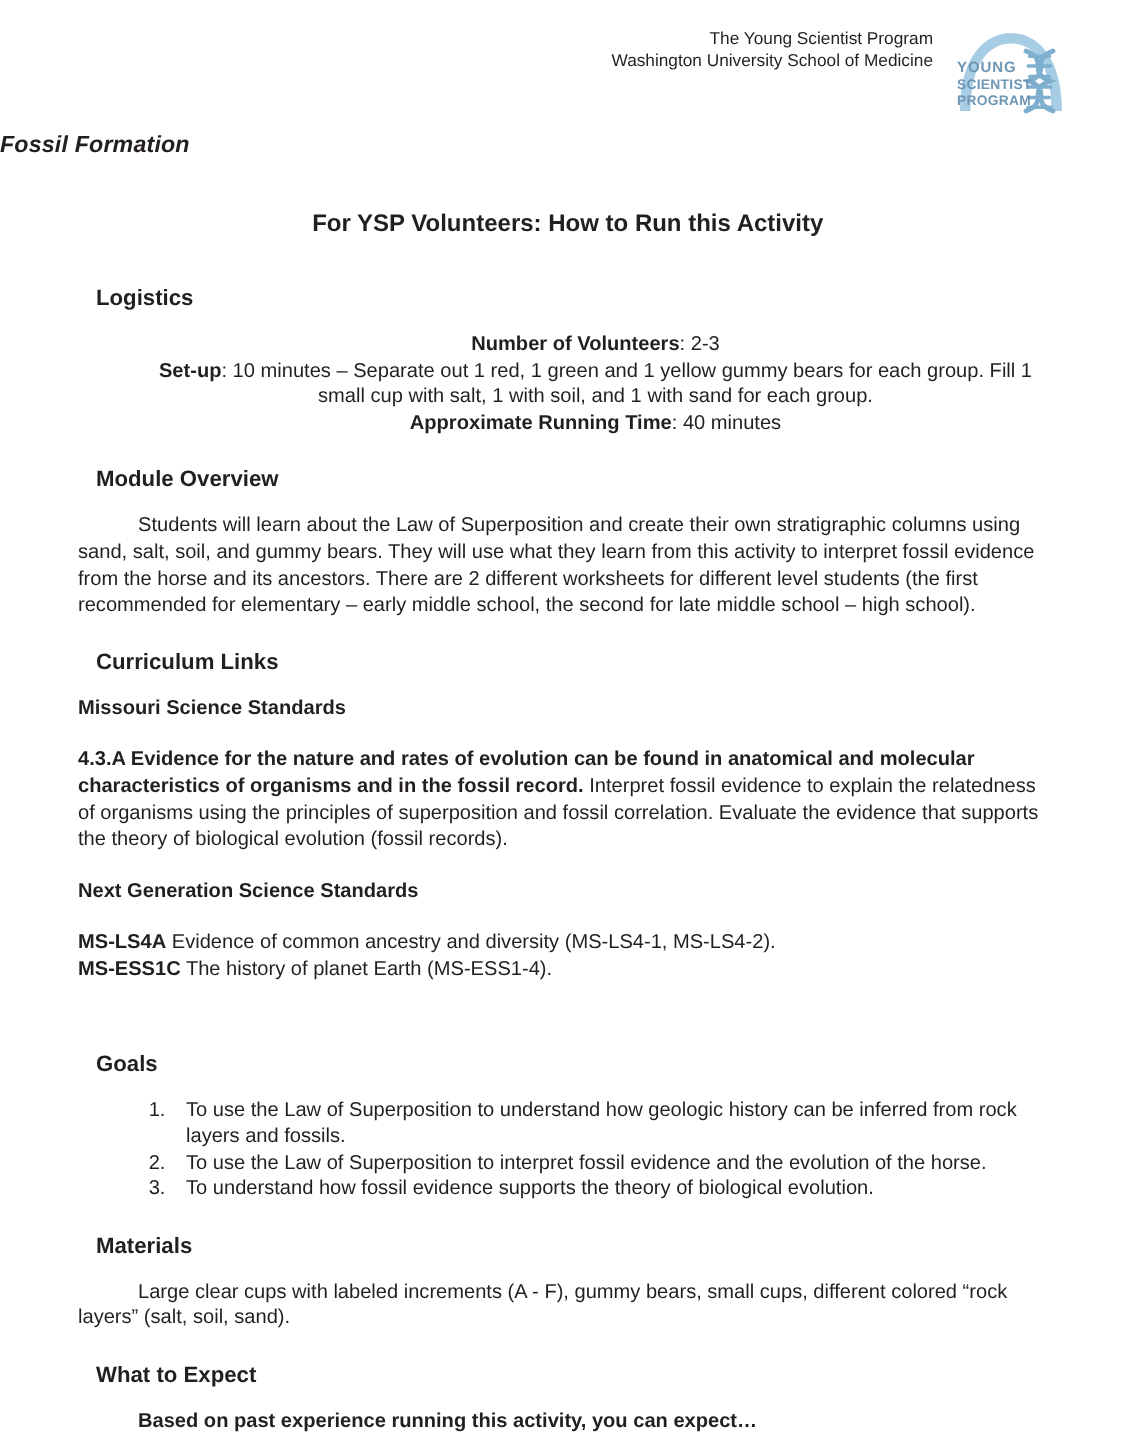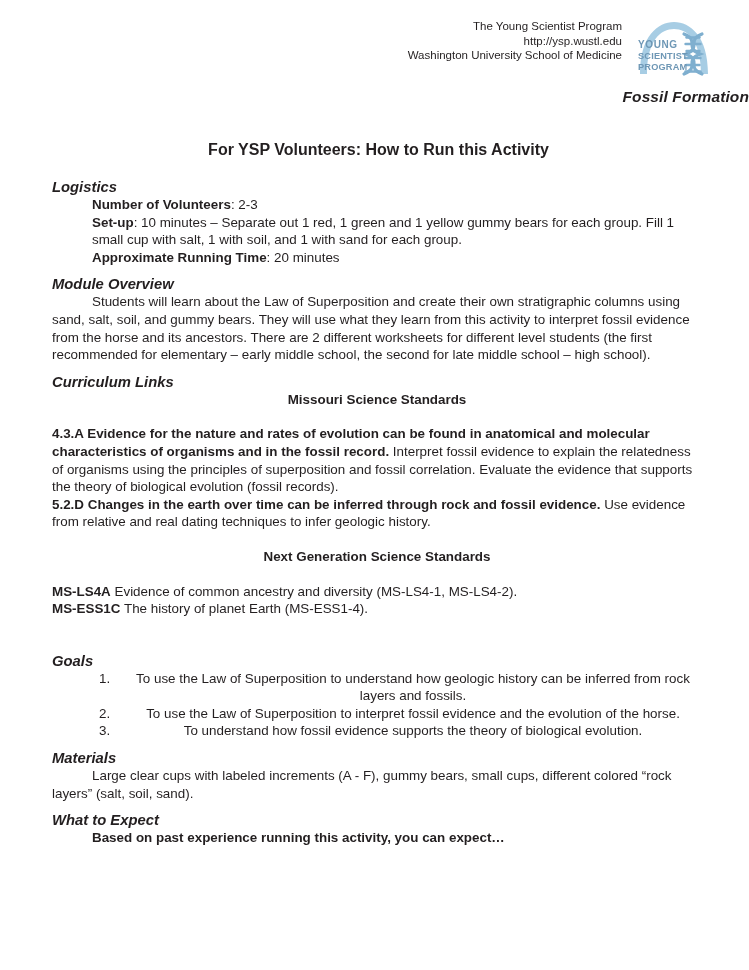--- a/index.html
+++ b/index.html
@@ -51,21 +51,21 @@
     text-align: center;
   }
   .logo svg { display: block; }
 
   
   .doc-title {
     position: absolute;
     top: 88px;
     left: 0;
     width: 749px;
-    text-align: right;
+    text-align: left;
     font-size: 15.5px;
     font-weight: bold;
     font-style: italic;
     letter-spacing: 0.1px;
   }
   .doc-subtitle {
     position: absolute;
     top: 141px;
     left: 4px;
     width: 749px;
@@ -80,61 +80,57 @@
     top: 178px;
     left: 52px;
     width: 650px;
     font-size: 13.4px;
     line-height: 17.6px;
   }
   .h2 {
     font-size: 14.8px;
     font-weight: bold;
     line-height: 18px;
-    margin: 0;
-    font-style: italic;
+    margin: 12px;
   }
   .h3 {
     font-size: 13.4px;
     font-weight: bold;
     line-height: 17.6px;
     margin: 0;
-    text-align: center;
   }
   .para {
     margin: 0;
     line-height: 17.6px;
   }
   .indent  { text-indent: 40px; }
-  .hang    { padding-left: 40px; }
+  .hang    { padding-left: 40px; text-align: center; }
   b, .b    { font-weight: bold; }
   .gap-sm  { height: 9px; }
   .gap-md  { height: 17px; }
   .gap-lg  { height: 34px; }
 
   ol.goals {
     margin: 0;
     padding-left: 62px;
     list-style-position: outside;
-    text-align: center;
   }
   ol.goals li {
     line-height: 17.6px;
     padding-left: 10px;
   }
 </style>
 </head>
 <body>
 
 <div class="page">
 
   <div class="letterhead">
     <div class="letterhead-text">
       <div class="lh-line-1">The Young Scientist Program</div>
-      <div class="lh-line-2">http://ysp.wustl.edu</div>
       <div class="lh-line-3">Washington University School of Medicine</div>
     </div>
 
     <div class="logo">
       <svg width="78" height="62" viewBox="0 0 78 62" xmlns="http://www.w3.org/2000/svg">
 
         <path d="M6 56 C6 18 24 4 40 4 C56 4 74 18 74 56 L67 56 C67 22 53 11 40 11 C27 11 13 22 13 56 Z" fill="#a7cde4"></path>
 
         <g stroke="#7fafcf" stroke-width="3.2" fill="none" stroke-linecap="round">
           <path d="M50 16 C66 22 50 30 66 36 C50 42 66 50 50 56"></path>
@@ -155,36 +151,35 @@
   </div>
 
   <div class="doc-title">Fossil Formation</div>
   <div class="doc-subtitle">For YSP Volunteers: How to Run this Activity</div>
 
   <div class="content">
 
     <div class="h2">Logistics</div>
     <div class="para hang"><span class="b">Number of Volunteers</span><span>: 2-3</span></div>
     <div class="para hang"><span class="b">Set-up</span><span>: 10 minutes – Separate out 1 red, 1 green and 1 yellow gummy bears for each group. Fill 1 small cup with salt, 1 with soil, and 1 with sand for each group.</span></div>
-    <div class="para hang"><span class="b">Approximate Running Time</span><span>: 20 minutes</span></div>
+    <div class="para hang"><span class="b">Approximate Running Time</span><span>: 40 minutes</span></div>
 
     <div class="gap-sm"></div>
 
     <div class="h2">Module Overview</div>
     <div class="para indent">Students will learn about the Law of Superposition and create their own stratigraphic columns using sand, salt, soil, and gummy bears. They will use what they learn from this activity to interpret fossil evidence from the horse and its ancestors. There are 2 different worksheets for different level students (the first recommended for elementary – early middle school, the second for late middle school – high school).</div>
 
     <div class="gap-sm"></div>
 
     <div class="h2">Curriculum Links</div>
     <div class="h3">Missouri Science Standards</div>
 
     <div class="gap-md"></div>
 
     <div class="para"><span class="b">4.3.A Evidence for the nature and rates of evolution can be found in anatomical and molecular characteristics of organisms and in the fossil record.</span><span> Interpret fossil evidence to explain the relatedness of organisms using the principles of superposition and fossil correlation. Evaluate the evidence that supports the theory of biological evolution (fossil records).</span></div>
-    <div class="para"><span class="b">5.2.D Changes in the earth over time can be inferred through rock and fossil evidence.</span><span> Use evidence from relative and real dating techniques to infer geologic history.</span></div>
 
     <div class="gap-md"></div>
 
     <div class="h3">Next Generation Science Standards</div>
 
     <div class="gap-md"></div>
 
     <div class="para"><span class="b">MS-LS4A</span><span> Evidence of common ancestry and diversity (MS-LS4-1, MS-LS4-2).</span></div>
     <div class="para"><span class="b">MS-ESS1C</span><span> The history of planet Earth (MS-ESS1-4).</span></div>
 

